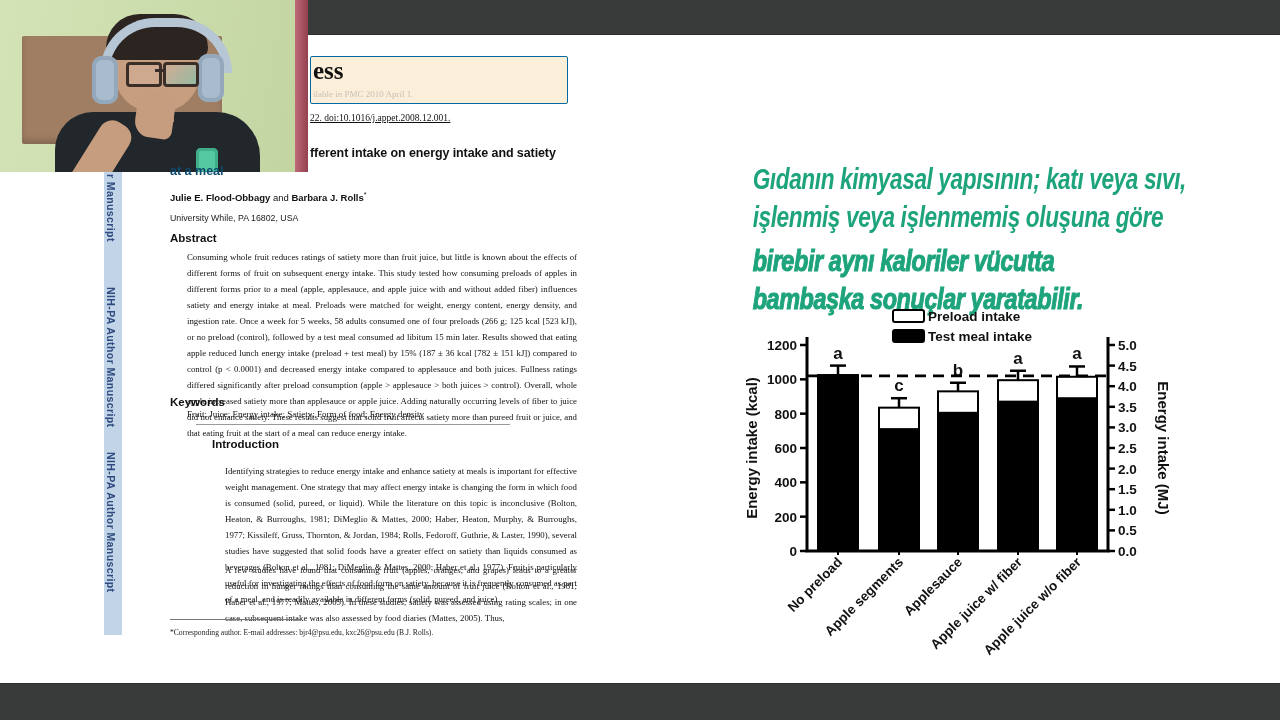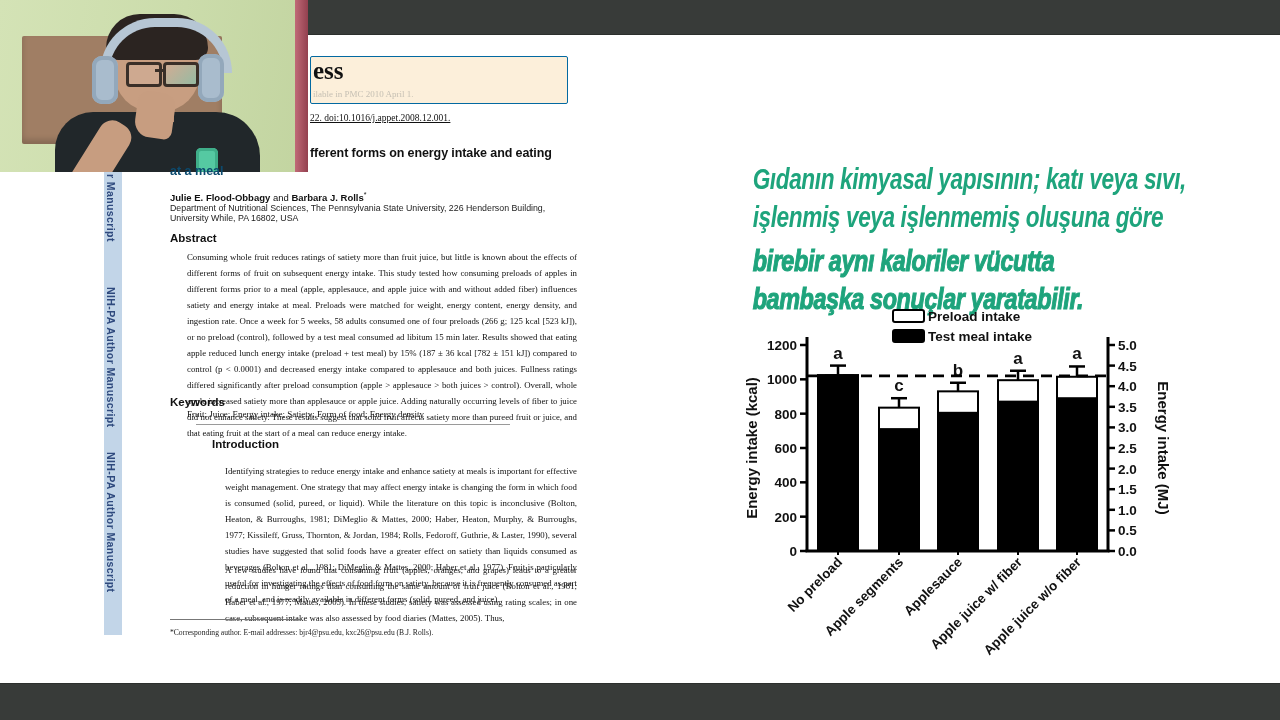--- a/index.html
+++ b/index.html
@@ -116,25 +116,24 @@
   <div class="sidebar-text" style="top:174px;">r Manuscript</div>
   <div class="sidebar-text" style="top:287px;">NIH-PA Author Manuscript</div>
   <div class="sidebar-text" style="top:452px;">NIH-PA Author Manuscript</div>
 
   <div id="header-box">
     <div id="access-fragment">ess</div>
     <div id="pmc-line">ilable in PMC 2010 April 1.</div>
   </div>
   <div id="doi-line">22. doi:10.1016/j.appet.2008.12.001.</div>
 
-  <div id="title-line1">fferent forms on energy intake and eating</div>
+  <div id="title-line1">fferent intake on energy intake and satiety</div>
   <div id="title-line2">at a meal</div>
 
   <div id="authors-line"><b>Julie E. Flood-Obbagy</b><span> and </span><b>Barbara J. Rolls</b><sup>*</sup></div>
-  <div class="affil" style="top:203px;">Department of Nutritional Sciences, The Pennsylvania State University, 226 Henderson Building,</div>
   <div class="affil" style="top:213px;">University While, PA 16802, USA</div>
 
   <div class="sec-head" style="top:232px;">Abstract</div>
   <div class="body-par" style="left:187px;top:249px;width:390px;">Consuming whole fruit reduces ratings of satiety more than fruit juice, but little is known about the effects of different forms of fruit on subsequent energy intake. This study tested how consuming preloads of apples in different forms prior to a meal (apple, applesauce, and apple juice with and without added fiber) influences satiety and energy intake at meal. Preloads were matched for weight, energy content, energy density, and ingestion rate. Once a week for 5 weeks, 58 adults consumed one of four preloads (266 g; 125 kcal [523 kJ]), or no preload (control), followed by a test meal consumed ad libitum 15 min later. Results showed that eating apple reduced lunch energy intake (preload + test meal) by 15% (187 ± 36 kcal [782 ± 151 kJ]) compared to control (p &lt; 0.0001) and decreased energy intake compared to applesauce and both juices. Fullness ratings differed significantly after preload consumption (apple &gt; applesauce &gt; both juices &gt; control). Overall, whole apple increased satiety more than applesauce or apple juice. Adding naturally occurring levels of fiber to juice did not enhance satiety. These results suggest that solid fruit affects satiety more than pureed fruit or juice, and that eating fruit at the start of a meal can reduce energy intake.</div>
 
   <div class="sec-head" style="top:396px;">Keywords</div>
   <div id="keywords-text">Fruit; Juice; Energy intake; Satiety; Form of food; Energy density</div>
   <div id="kw-rule"></div>
 
   <div class="sec-head" style="top:438px;padding-left:42px;">Introduction</div>

